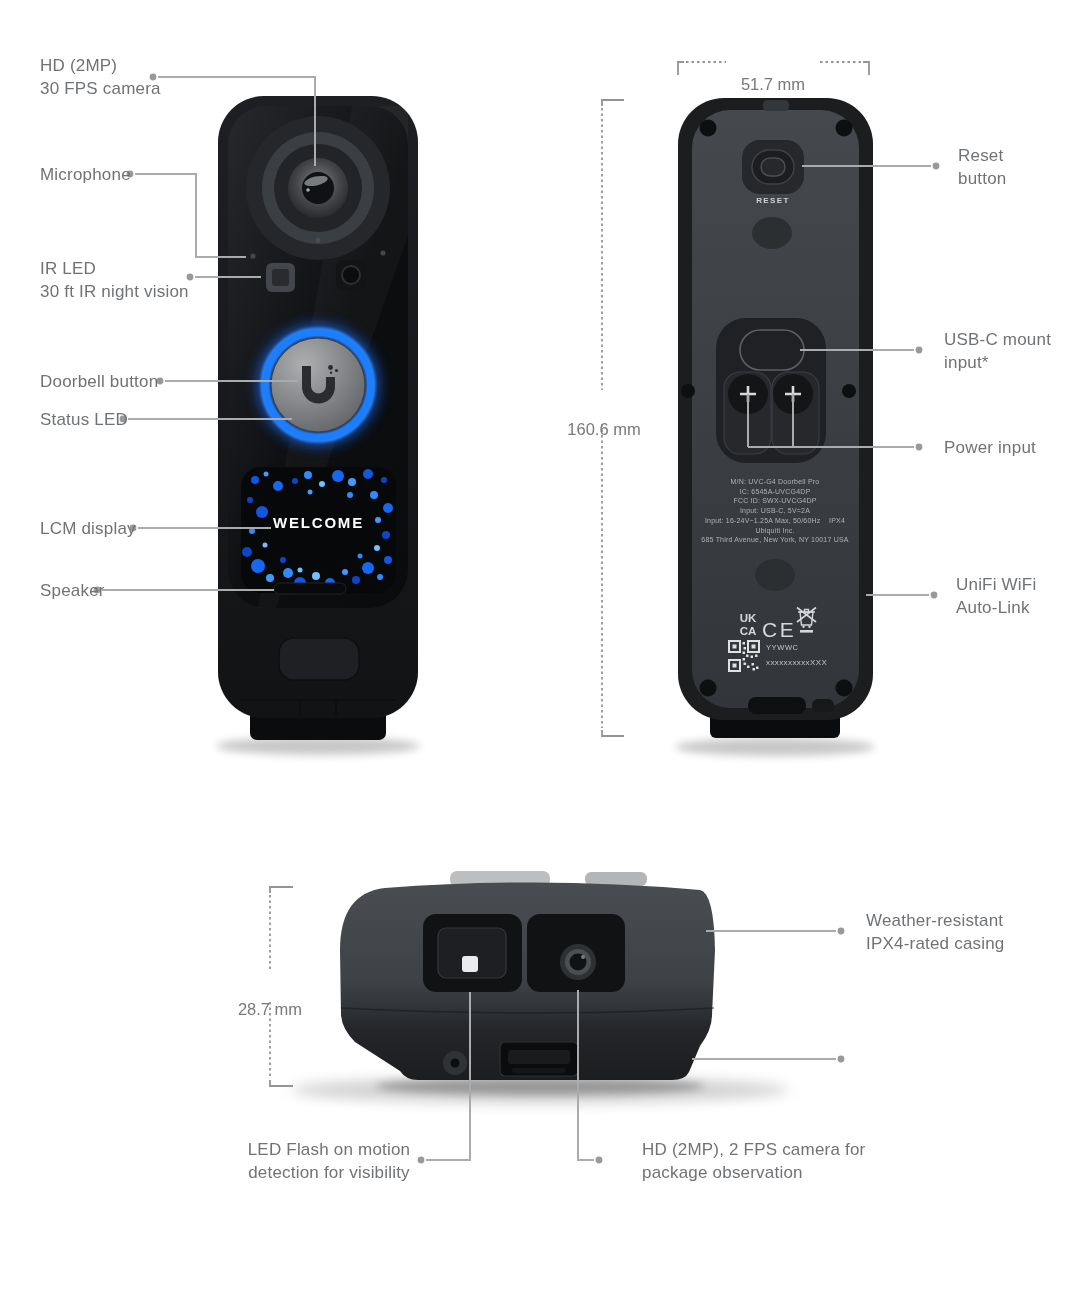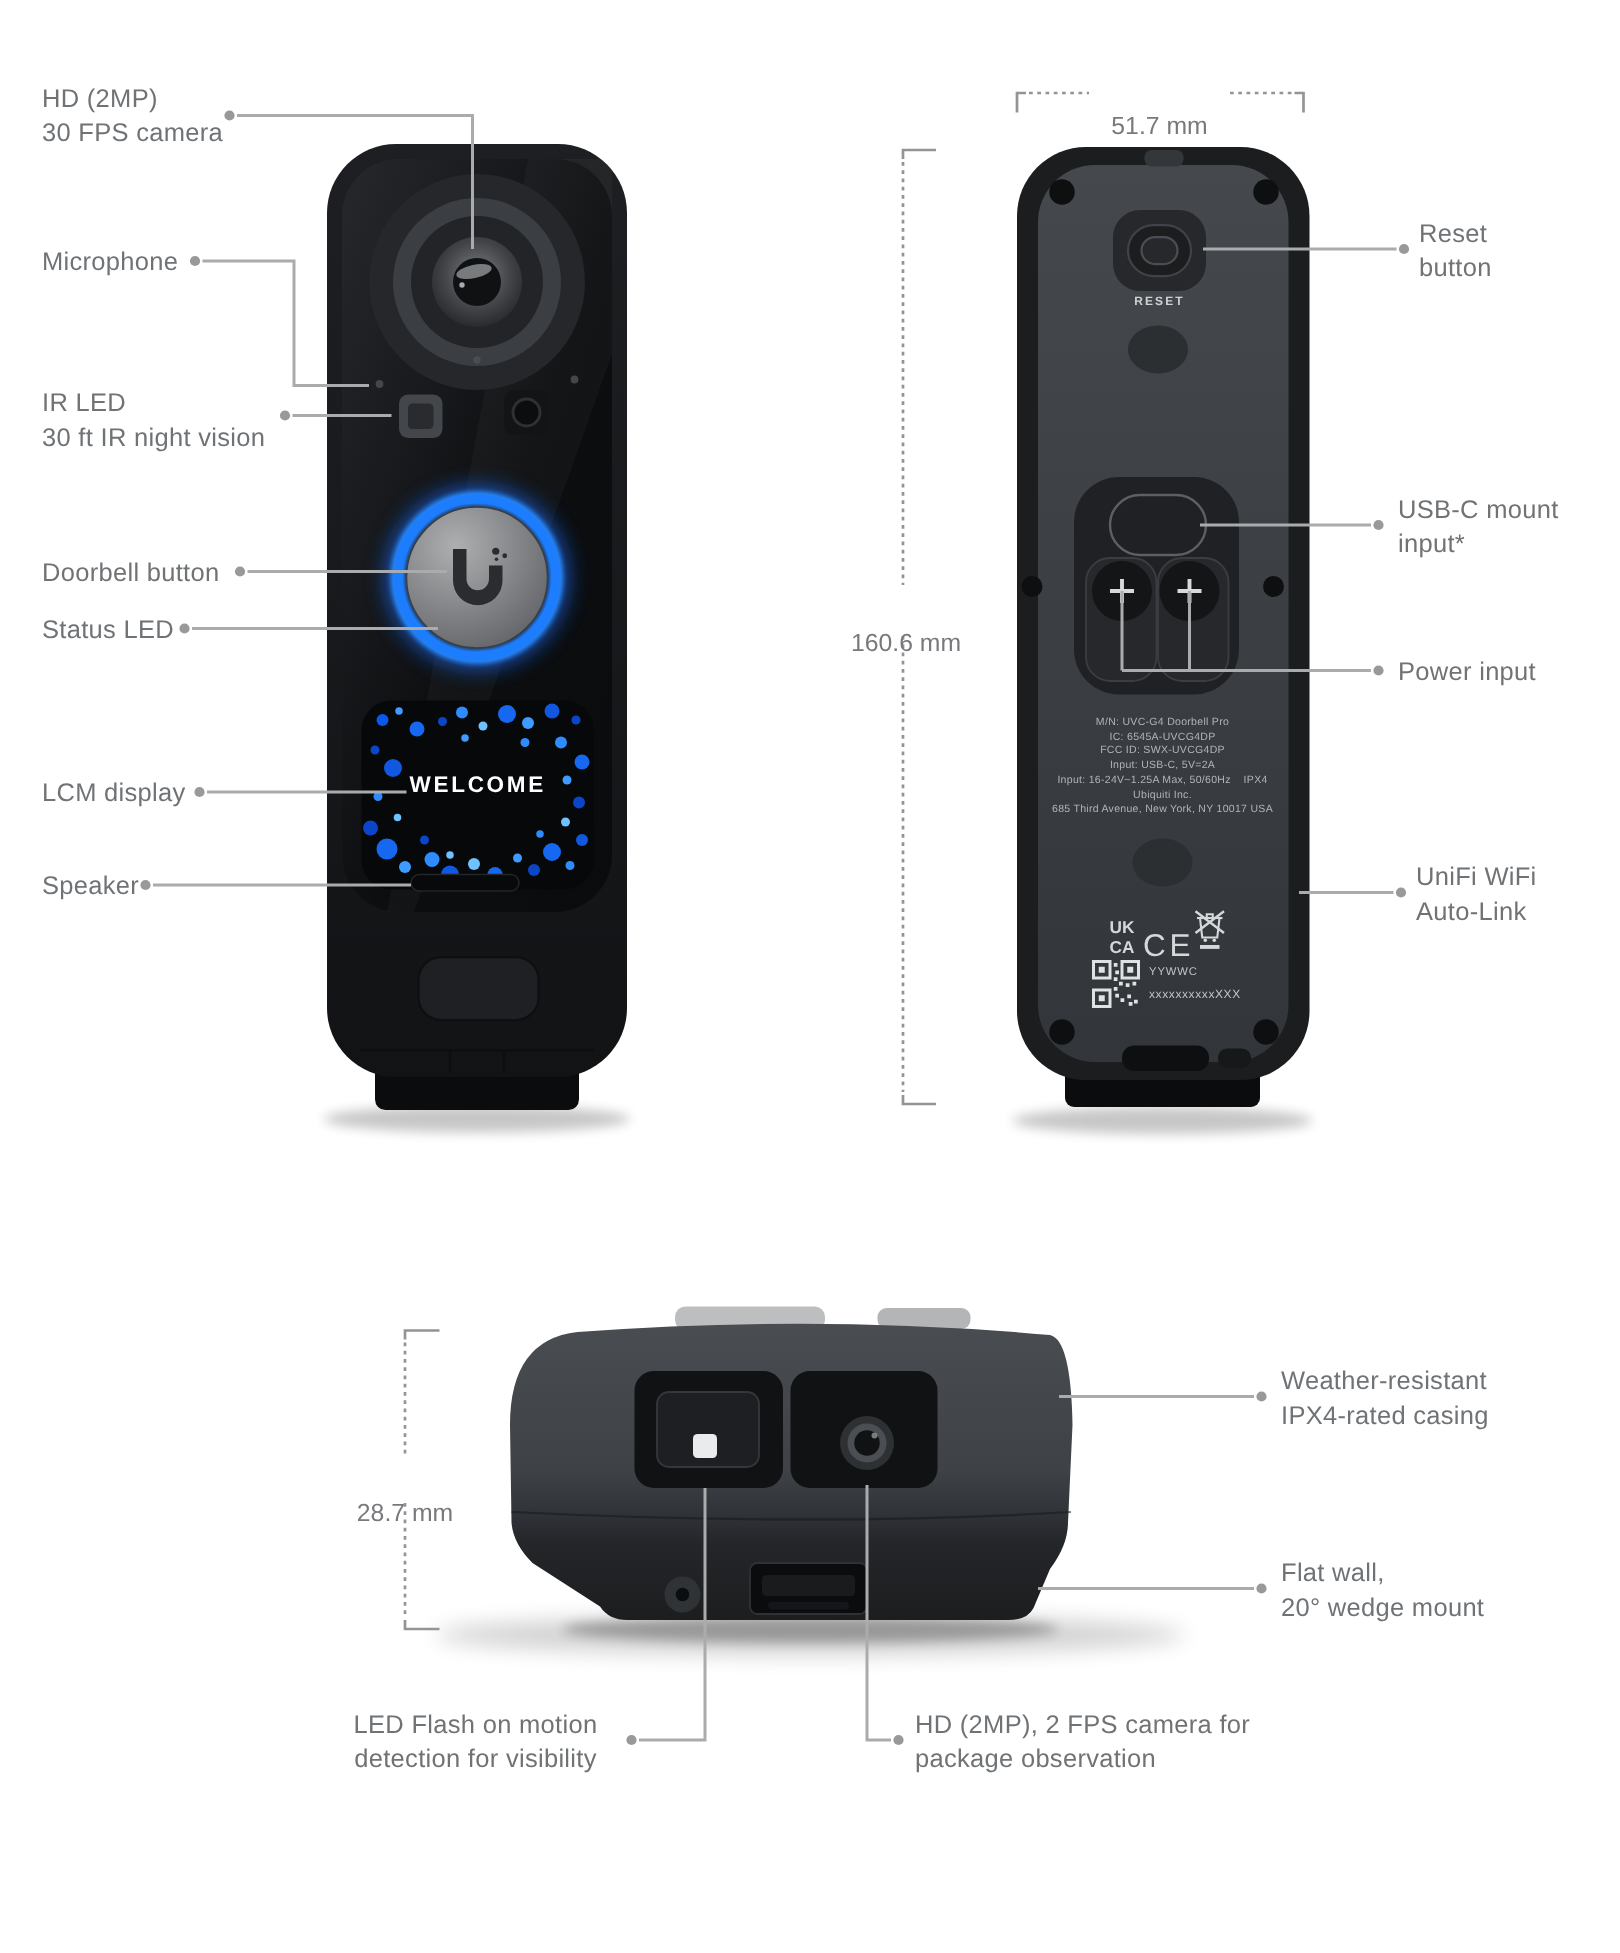--- a/index.html
+++ b/index.html
@@ -2,21 +2,21 @@
 <html><head>
 <meta charset="utf-8">
 <style>
   html,body{margin:0;padding:0;background:#fff;}
   #canvas{
     position:relative;width:1080px;height:1302px;background:#ffffff;overflow:hidden;
     font-family:"Liberation Sans",sans-serif;
   }
   .callout{
     position:absolute;color:#707376;font-size:17px;line-height:23px;
-    white-space:pre-line;letter-spacing:.2px;
+    white-space:pre-line;letter-spacing:.2px;margin-left:12px;
   }
   .callout.center{text-align:center;}
   .dim{
     position:absolute;color:#77797c;font-size:16.5px;line-height:20px;
     text-align:center;white-space:nowrap;margin-top:22px;
   }
   #regulatory{
     position:absolute;left:680px;top:477px;width:190px;
     color:#b0b3b6;font-size:7px;line-height:9.7px;text-align:center;
     white-space:pre-wrap;letter-spacing:.2px;
@@ -335,25 +335,23 @@
 <div class="callout" style="left:946px;top:144px;">Reset
 button</div>
 <div class="callout" style="left:932px;top:328px;">USB-C mount
 input*</div>
 <div class="callout" style="left:932px;top:436px;">Power input</div>
 <div class="callout" style="left:944px;top:573px;">UniFi WiFi
 Auto-Link</div>
 
 <div class="callout" style="left:854px;top:909px;">Weather-resistant
 IPX4-rated casing</div>
-<div class="callout" style="left:854px;top:1037px;">Flat wall,
-20° wedge mount</div>
 <div class="callout center" style="left:222px;top:1138px;width:190px;">LED Flash on motion
 detection for visibility</div>
-<div class="callout" style="left:610px;top:1138px;">HD (2MP), 2 FPS camera for
+<div class="callout" style="left:630px;top:1138px;">HD (2MP), 2 FPS camera for
 package observation</div>
 
 <div class="dim" style="left:713px;top:52px;width:120px;">51.7 mm</div>
 <div class="dim" style="left:558px;top:397px;width:92px;">160.6 mm</div>
 <div class="dim" style="left:228px;top:977px;width:84px;">28.7 mm</div>
 
 <div id="regulatory">M/N: UVC-G4 Doorbell Pro
 IC: 6545A-UVCG4DP
 FCC ID: SWX-UVCG4DP
 Input: USB-C, 5V=2A

